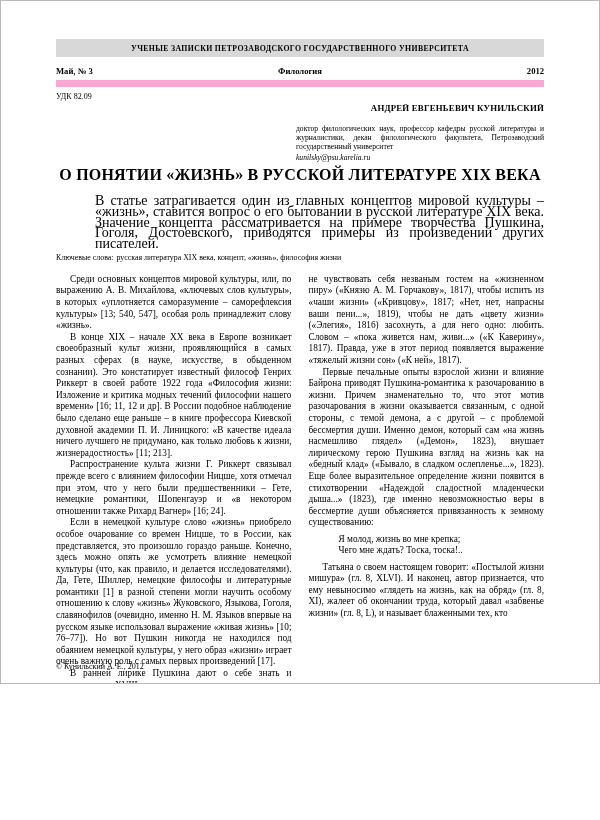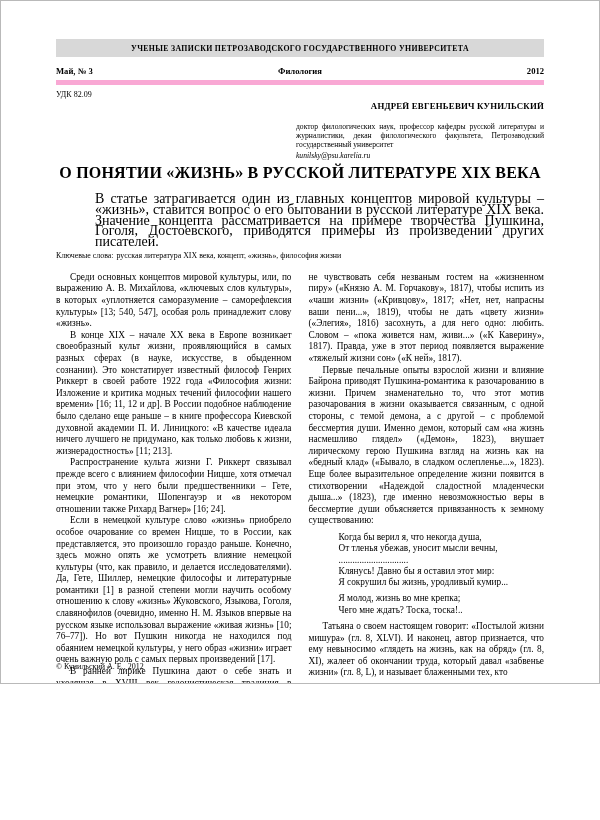--- a/index.html
+++ b/index.html
@@ -22,21 +22,21 @@
     text-align:center;
     font-weight:bold;
     font-size:7.8px;
     letter-spacing:.35px;
     padding:4.5px 0 4px 0;
   }
   .issue-row {
     display:flex;
     margin-top:9px;
     padding-bottom:4px;
-    border-bottom:5px solid #f9a8d4;
+    border-bottom:7px solid #f9a8d4;
     font-weight:bold;
     font-size:8.6px;
   }
   .issue-row span { flex:1; }
   .issue-center { text-align:center; }
   .issue-right { text-align:right; }
   .udc { margin-top:5px; font-size:8px; }
   .author-name {
     margin-top:2px;
     text-align:right;
@@ -132,25 +132,20 @@
     <div class="col">
       <p class="par">Среди основных концептов мировой культуры, или, по выражению А. В. Михайлова, «ключевых слов культуры», в которых «уплотняется саморазумение – саморефлексия культуры» [13; 540, 547], особая роль принадлежит слову «жизнь».</p>
       <p class="par">В конце XIX – начале XX века в Европе возникает своеобразный культ жизни, проявляющийся в самых разных сферах (в науке, искусстве, в обыденном сознании). Это констатирует известный философ Генрих Риккерт в своей работе 1922 года «Философия жизни: Изложение и критика модных течений философии нашего времени» [16; 11, 12 и др]. В России подобное наблюдение было сделано еще раньше – в книге профессора Киевской духовной академии П. И. Линицкого: «В качестве идеала ничего лучшего не придумано, как только любовь к жизни, жизнерадостность» [11; 213].</p>
       <p class="par">Распространение культа жизни Г. Риккерт связывал прежде всего с влиянием философии Ницше, хотя отмечал при этом, что у него были предшественники – Гете, немецкие романтики, Шопенгауэр и «в некотором отношении также Рихард Вагнер» [16; 24].</p>
       <p class="par">Если в немецкой культуре слово «жизнь» приобрело особое очарование со времен Ницше, то в России, как представляется, это произошло гораздо раньше. Конечно, здесь можно опять же усмотреть влияние немецкой культуры (что, как правило, и делается исследователями). Да, Гете, Шиллер, немецкие философы и литературные романтики [1] в разной степени могли научить особому отношению к слову «жизнь» Жуковского, Языкова, Гоголя, славянофилов (очевидно, именно Н. М. Языков впервые на русском языке использовал выражение «живая жизнь» [10; 76–77]). Но вот Пушкин никогда не находился под обаянием немецкой культуры, у него образ «жизни» играет очень важную роль с самых первых произведений [17].</p>
       <p class="par">В ранней лирике Пушкина дают о себе знать и уходящая в XVIII век гедонистическая традиция в литературе, и особенности юношеской психологии, и характер эпохи. Вся проблема для юного Пушкина состояла в том, чтобы</p>
     </div>
     <div class="col">
       <p class="par no-indent">не чувствовать себя незваным гостем на «жизненном пиру» («Князю А. М. Горчакову», 1817), чтобы испить из «чаши жизни» («Кривцову», 1817; «Нет, нет, напрасны ваши пени...», 1819), чтобы не дать «цвету жизни» («Элегия», 1816) засохнуть, а для него одно: любить. Словом – «пока живется нам, живи...» («К Каверину», 1817). Правда, уже в этот период появляется выражение «тяжелый жизни сон» («К ней», 1817).</p>
       <p class="par">Первые печальные опыты взрослой жизни и влияние Байрона приводят Пушкина-романтика к разочарованию в жизни. Причем знаменательно то, что этот мотив разочарования в жизни оказывается связанным, с одной стороны, с темой демона, а с другой – с проблемой бессмертия души. Именно демон, который сам «на жизнь насмешливо глядел» («Демон», 1823), внушает лирическому герою Пушкина взгляд на жизнь как на «бедный клад» («Бывало, в сладком ослепленье...», 1823). Еще более выразительное определение жизни появится в стихотворении «Надеждой сладостной младенчески дыша...» (1823), где именно невозможностью веры в бессмертие души объясняется привязанность к земному существованию:</p>
-      <div class="verse">Когда бы верил я, что некогда душа,
-От тленья убежав, уносит мысли вечны,
-..............................
-Клянусь! Давно бы я оставил этот мир:
-Я сокрушил бы жизнь, уродливый кумир...</div>
       <div class="verse">Я молод, жизнь во мне крепка;
 Чего мне ждать? Тоска, тоска!..</div>
       <p class="par">Татьяна о своем настоящем говорит: «Постылой жизни мишура» (гл. 8, XLVI). И наконец, автор признается, что ему невыносимо «глядеть на жизнь, как на обряд» (гл. 8, XI), жалеет об окончании труда, который давал «забвенье жизни» (гл. 8, L), и называет блаженными тех, кто</p>
     </div>
   </div>
 
   <div class="footer">© Кунильский А. Е., 2012</div>
 
 </div>
 

